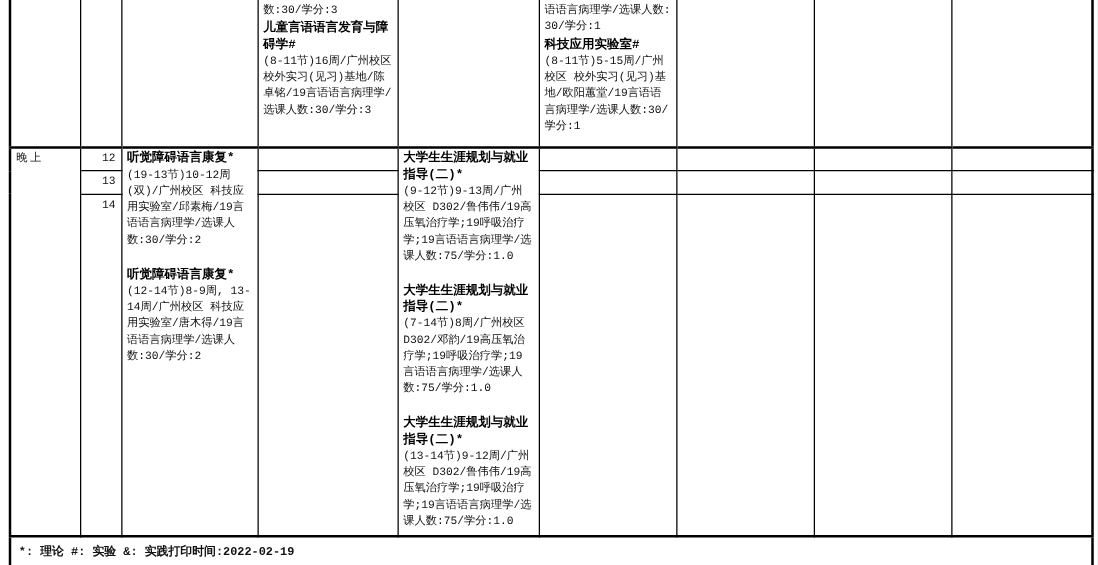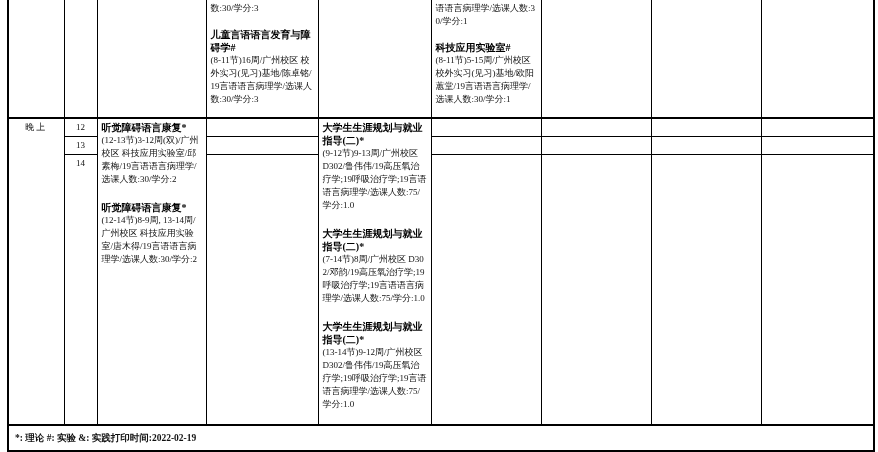--- a/index.html
+++ b/index.html
@@ -19,33 +19,34 @@
     border-collapse:collapse;table-layout:fixed;
     border:2px solid #000;border-top:none;
   }
   table.sched td{
     border:1px solid #000;
     padding:2px 4px;
     vertical-align:top;
     overflow:hidden;
     font-size:9px;line-height:13px;
     word-break:break-all;
+    font-family:Liberation Mono, monospace;
   }
   tr.row-top td{border-top:none;border-bottom:2px solid #000;}
   td.c-time{
-    text-align:center;vertical-align:middle;
+    vertical-align:middle;
     font-size:14px;letter-spacing:2px;
   }
   td.c-num{
-    text-align:center;vertical-align:middle;
+    text-align:right;vertical-align:middle;
     font-size:12px;padding:0;
   }
   .ctitle{
     font-weight:bold;font-size:10px;line-height:13px;color:#000;
-    margin-top:13px;
+    margin-top:2px;
   }
   .ctitle.first{margin-top:0;}
   .cont{font-size:9px;line-height:13px;}
   .cdet{font-size:9px;line-height:13px;}
   .course{margin-bottom:2px;}
   .gapblock{margin-top:15px;}
   tr.row-footer td{
     border-top:2px solid #000;border-bottom:2px solid #000;
     padding:0 6px;vertical-align:middle;
   }
@@ -96,21 +97,21 @@
         <td></td>
         <td></td>
       </tr>
 
       <tr style="height:15px">
         <td class="c-time" rowspan="3">晚上</td>
         <td class="c-num">12</td>
         <td rowspan="3">
           <div class="course">
             <div class="ctitle first">听觉障碍语言康复*</div>
-            <div class="cdet">(12-13节)3-12周(双)/广州校区 科技应用实验室/邱素梅/19言语语言病理学/选课人数:30/学分:2</div>
+            <div class="cdet">(19-13节)10-12周(双)/广州校区 科技应用实验室/邱素梅/19言语语言病理学/选课人数:30/学分:2</div>
           </div>
           <div class="course gapblock">
             <div class="ctitle">听觉障碍语言康复*</div>
             <div class="cdet">(12-14节)8-9周, 13-14周/广州校区 科技应用实验室/唐木得/19言语语言病理学/选课人数:30/学分:2</div>
           </div>
         </td>
         <td></td>
         <td rowspan="3">
           <div class="course">
             <div class="ctitle first">大学生生涯规划与就业指导(二)*</div>

